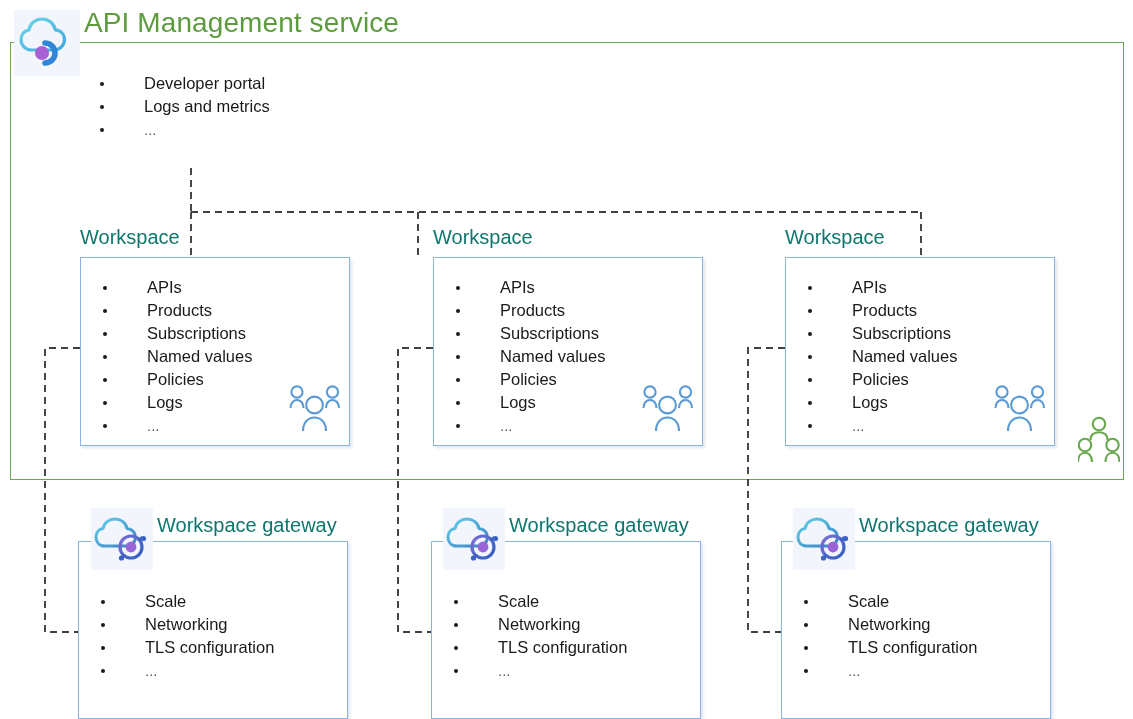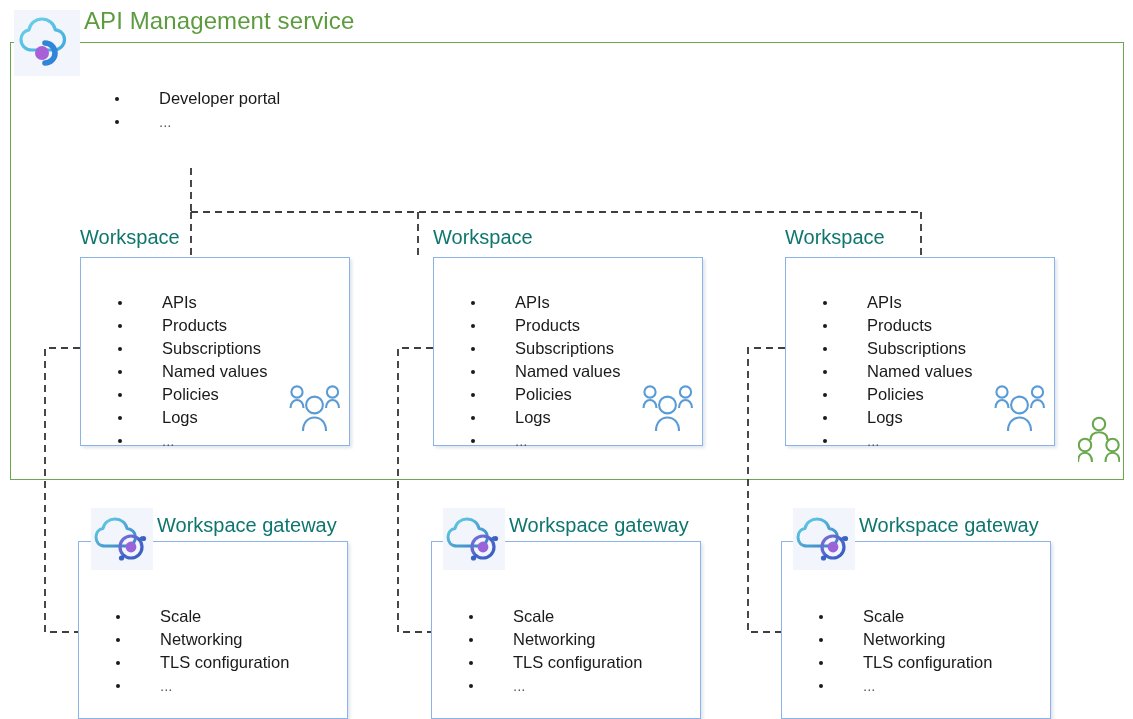--- a/index.html
+++ b/index.html
@@ -38,21 +38,21 @@
     width: 1114px;
     height: 438px;
     border: 1.4px solid #6aa84f;
     box-sizing: border-box;
     background: transparent;
   }
   .service-title {
     position: absolute;
     left: 84px;
     top: 7px;
-    font-size: 24px;
+    font-size: 28px;
     color: #5c9c3f;
     letter-spacing: 0.1px;
     white-space: nowrap;
   }
 
   
   .icon-tile {
     position: absolute;
     background: #f2f5fc;
   }
@@ -75,21 +75,21 @@
   .card-label {
     position: absolute;
     font-size: 20px;
     color: #0f766e;
     white-space: nowrap;
   }
 
   
   ul.bullets {
     list-style: none;
-    margin: 15px;
+    margin: 0;
     padding: 0;
     position: absolute;
   }
   ul.bullets li {
     position: relative;
     font-size: 16.5px;
     color: #1a1a1a;
     line-height: 23px;
     padding-left: 66px;
     white-space: nowrap;
@@ -152,20 +152,21 @@
       <path d="M18,40 C11,40 7,35 7,29.5 C7,24.5 10.5,20.5 15,19.8 C16,13.5 21.5,9 28,9
                C34.5,9 40,13.6 41.2,19.8 C46.5,20 50.5,24.2 50.5,29.5 C50.5,35 46,40 39.5,40 Z" fill="none" stroke="url(#apimCloudGrad)" stroke-width="3.2" stroke-linejoin="round"></path>
       <path d="M31,33 A10,10 0 1 1 31,53" fill="none" stroke="#2f86d8" stroke-width="5.6" stroke-linecap="round"></path>
       <circle cx="28" cy="43" r="7" fill="#a860d6"></circle>
     </svg>
   </div>
   <div class="service-title">API Management service</div>
 
   <ul class="bullets" style="left:78px; top:72px;">
     <li>Developer portal</li>
+    <li>Logs and metrics</li>
     <li class="ellipsis">...</li>
   </ul>
 
   <div class="people-icon" style="left:1078px; top:416px;">
     <svg width="42" height="50" viewBox="0 0 42 50">
       <g fill="none" stroke="#6aa84f" stroke-width="2.1">
         <circle cx="21" cy="8" r="6.2"></circle>
         <path d="M12.5,24 C12.5,18.8 16.3,16.2 21,16.2 C25.7,16.2 29.5,18.8 29.5,24"></path>
         <circle cx="7" cy="29" r="6.2"></circle>
         <path d="M0,46 C0,39.5 3.3,36.8 7,36.8 C10.7,36.8 14,39.5 14,46"></path>

